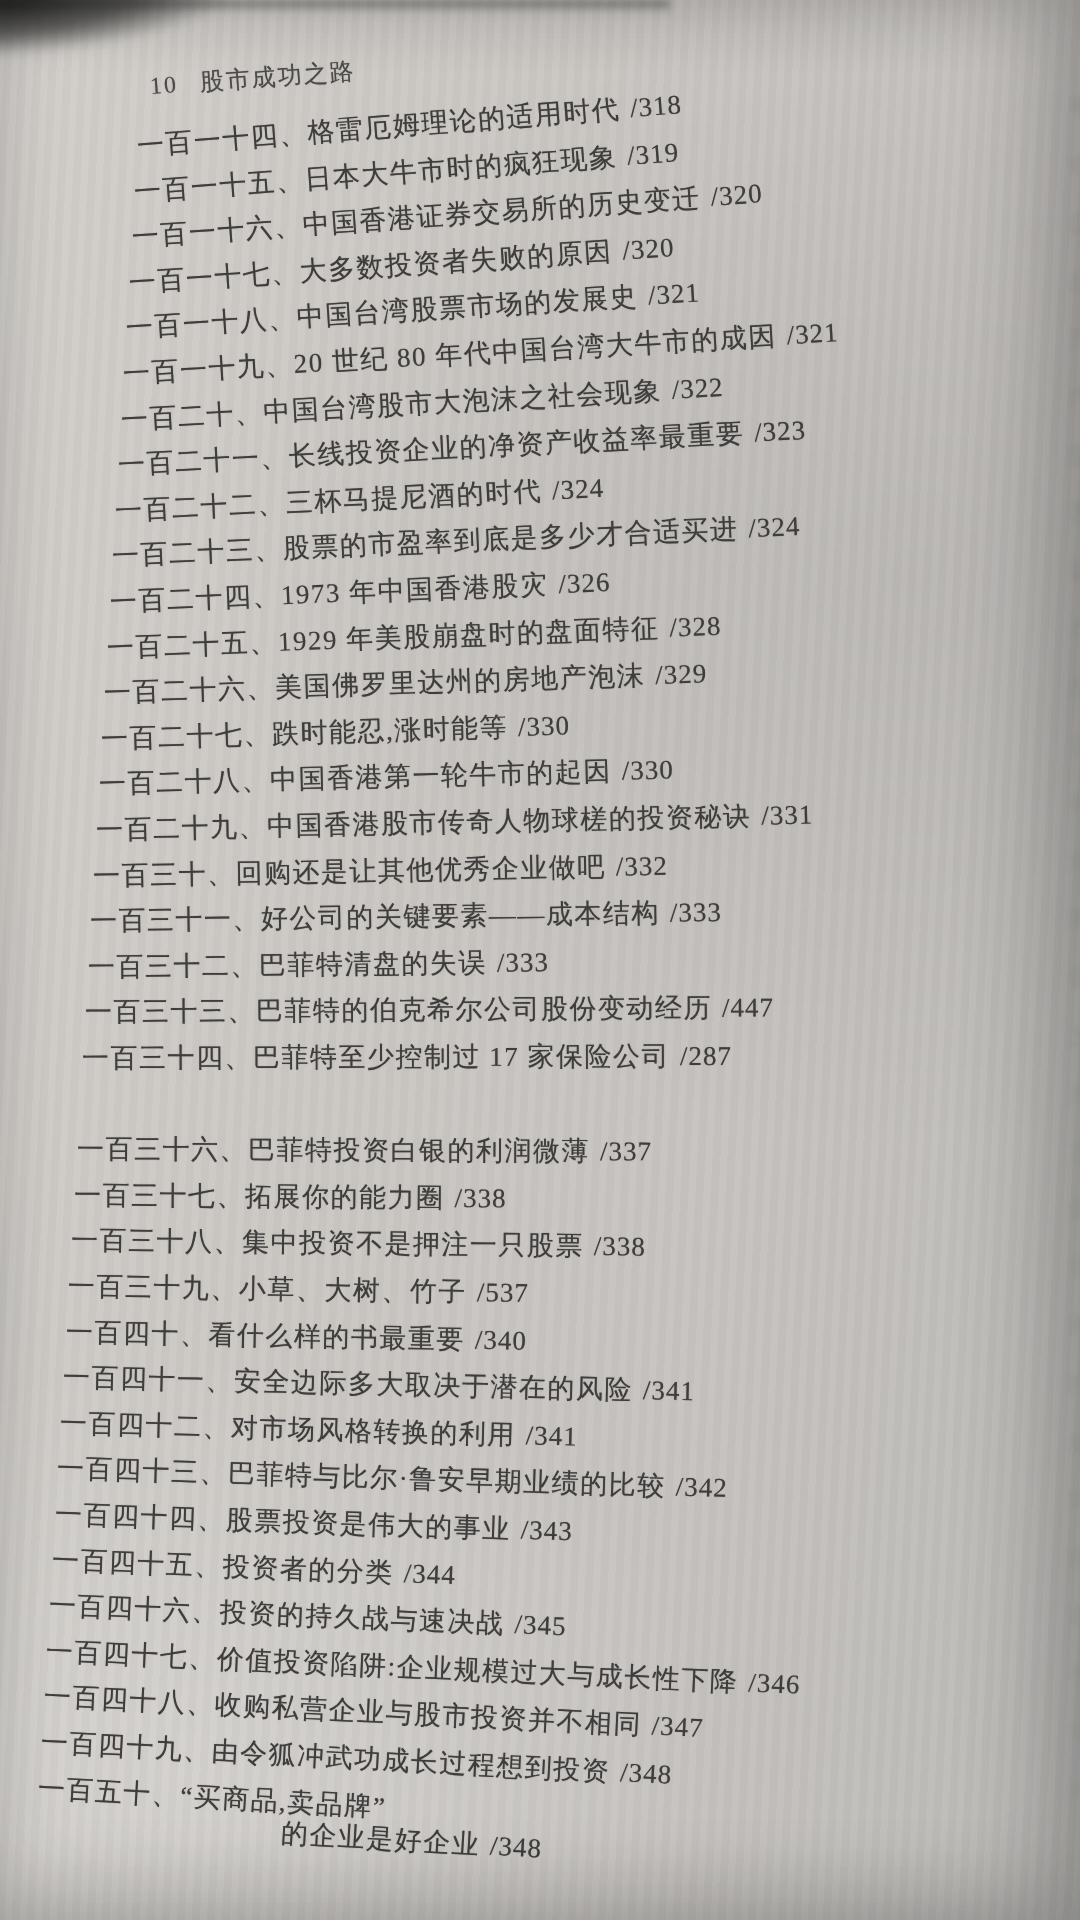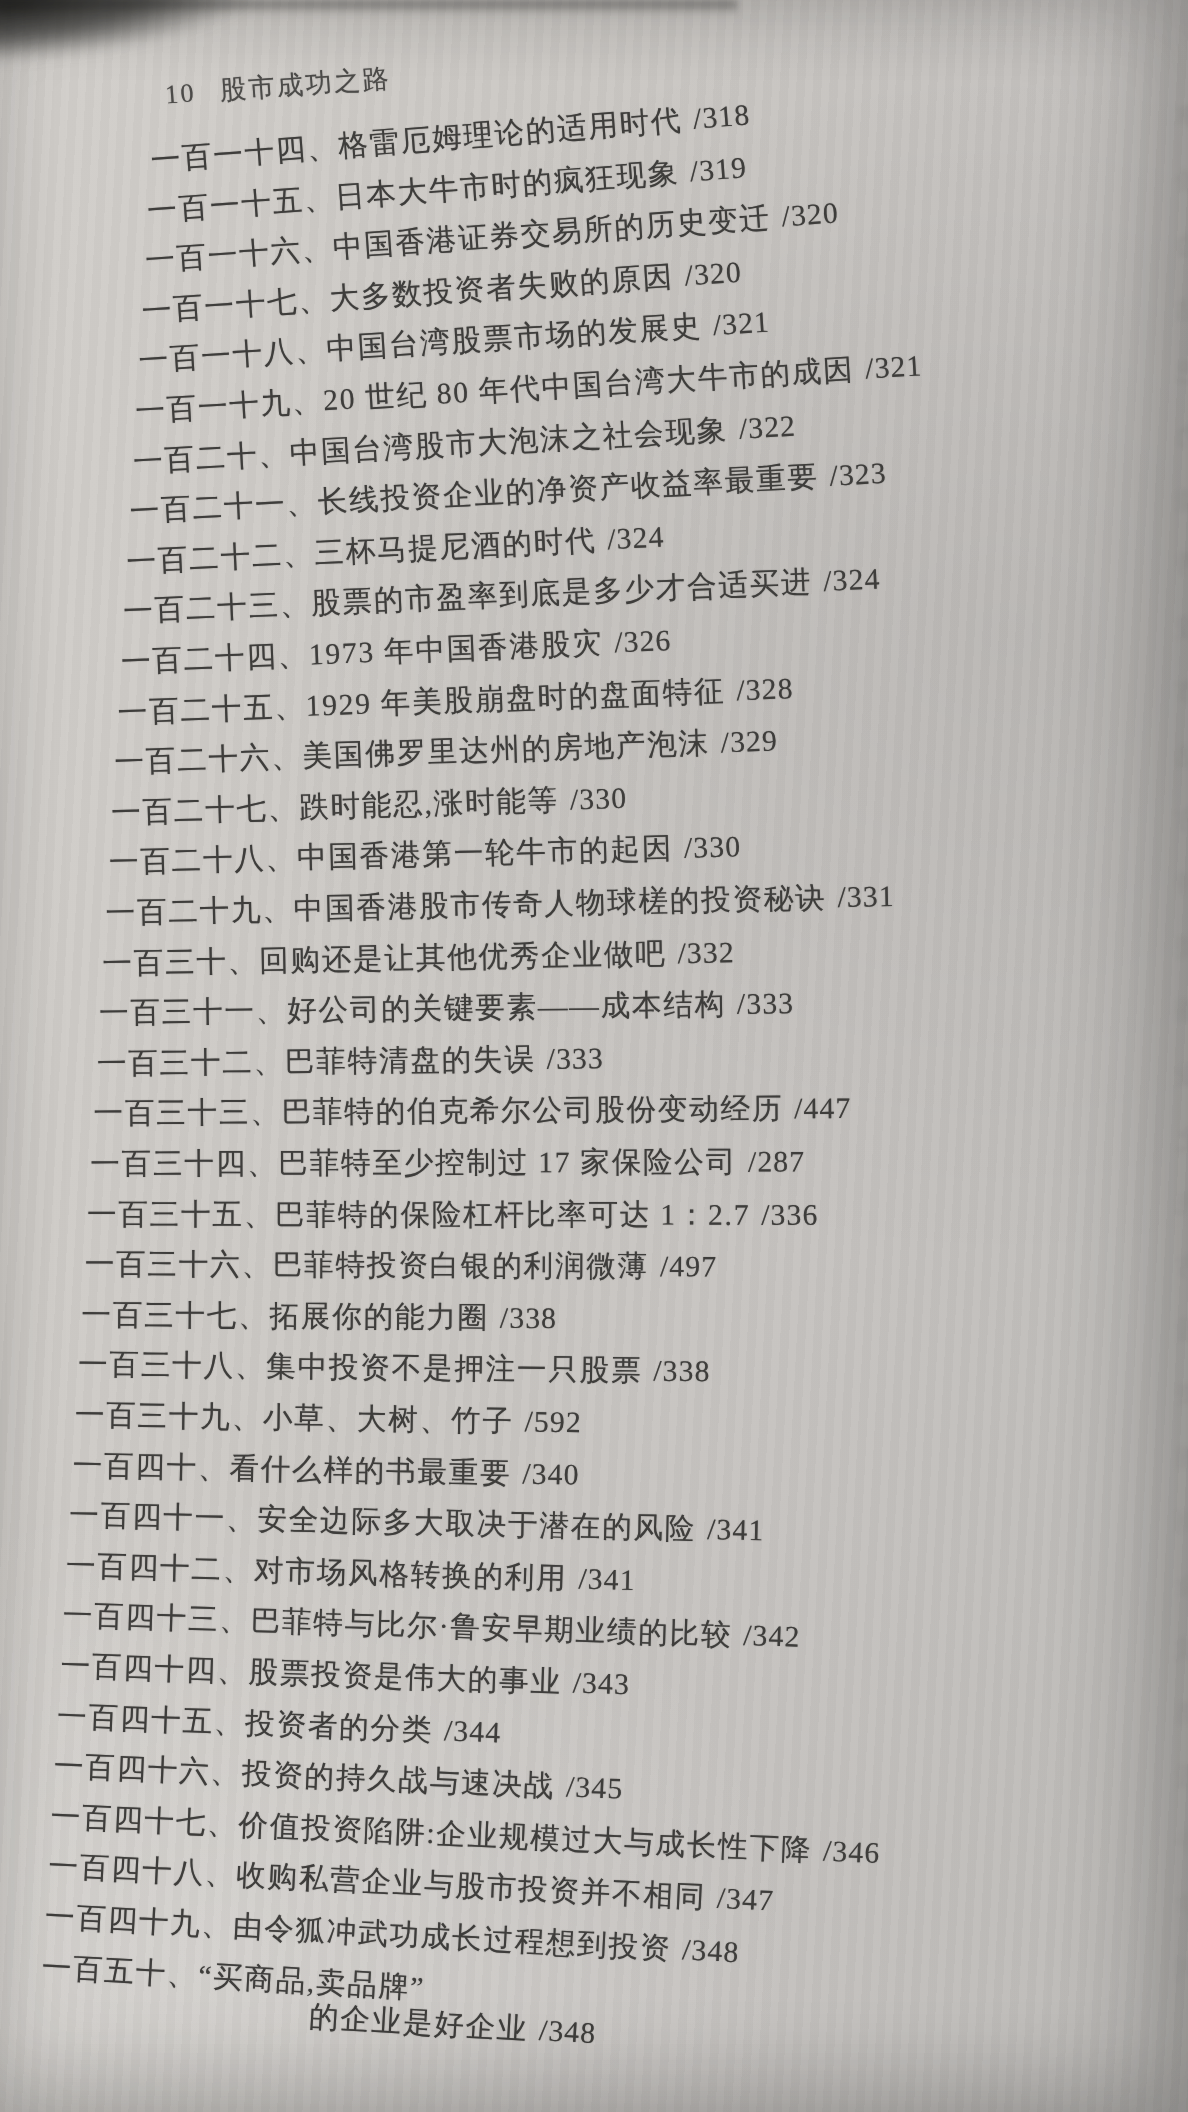--- a/index.html
+++ b/index.html
@@ -138,25 +138,24 @@
       <div class="toc-line" style="top: 629.6px; left: 106.75px; transform: rotate(-2.08deg);"><span>一百二十五、1929 年美股崩盘时的盘面特征</span><span class="pg">/328</span></div>
       <div class="toc-line" style="top: 675.2px; left: 104px; transform: rotate(-1.87deg);"><span>一百二十六、美国佛罗里达州的房地产泡沫</span><span class="pg">/329</span></div>
       <div class="toc-line" style="top: 720.8px; left: 101.25px; transform: rotate(-1.66deg);"><span>一百二十七、跌时能忍,涨时能等</span><span class="pg">/330</span></div>
       <div class="toc-line" style="top: 766.4px; left: 98.5px; transform: rotate(-1.45deg);"><span>一百二十八、中国香港第一轮牛市的起因</span><span class="pg">/330</span></div>
       <div class="toc-line" style="top: 812px; left: 95.75px; transform: rotate(-1.24deg);"><span>一百二十九、中国香港股市传奇人物球槎的投资秘诀</span><span class="pg">/331</span></div>
       <div class="toc-line" style="top: 857.6px; left: 93px; transform: rotate(-1.03deg);"><span>一百三十、回购还是让其他优秀企业做吧</span><span class="pg">/332</span></div>
       <div class="toc-line" style="top: 903.2px; left: 90.25px; transform: rotate(-0.82deg);"><span>一百三十一、好公司的关键要素——成本结构</span><span class="pg">/333</span></div>
       <div class="toc-line" style="top: 948.8px; left: 87.5px; transform: rotate(-0.61deg);"><span>一百三十二、巴菲特清盘的失误</span><span class="pg">/333</span></div>
       <div class="toc-line" style="top: 994.4px; left: 84.75px; transform: rotate(-0.39deg);"><span>一百三十三、巴菲特的伯克希尔公司股份变动经历</span><span class="pg">/447</span></div>
       <div class="toc-line" style="top: 1040px; left: 82px; transform: rotate(-0.18deg);"><span>一百三十四、巴菲特至少控制过 17 家保险公司</span><span class="pg">/287</span></div>
-      <div class="toc-line" style="top: 1085.6px; left: 79.25px; transform: rotate(0.03deg);"><span>一百三十五、巴菲特的保险杠杆比率可达 1：2.7</span><span class="pg">/336</span></div>
-      <div class="toc-line" style="top: 1131.2px; left: 76.5px; transform: rotate(0.24deg);"><span>一百三十六、巴菲特投资白银的利润微薄</span><span class="pg">/497</span></div>
+      <div class="toc-line" style="top: 1131.2px; left: 76.5px; transform: rotate(0.24deg);"><span>一百三十六、巴菲特投资白银的利润微薄</span><span class="pg">/337</span></div>
       <div class="toc-line" style="top: 1176.8px; left: 73.75px; transform: rotate(0.45deg);"><span>一百三十七、拓展你的能力圈</span><span class="pg">/338</span></div>
       <div class="toc-line" style="top: 1222.4px; left: 71px; transform: rotate(0.66deg);"><span>一百三十八、集中投资不是押注一只股票</span><span class="pg">/338</span></div>
-      <div class="toc-line" style="top: 1268px; left: 68.25px; transform: rotate(0.87deg);"><span>一百三十九、小草、大树、竹子</span><span class="pg">/592</span></div>
+      <div class="toc-line" style="top: 1268px; left: 68.25px; transform: rotate(0.87deg);"><span>一百三十九、小草、大树、竹子</span><span class="pg">/537</span></div>
       <div class="toc-line" style="top: 1313.6px; left: 65.5px; transform: rotate(1.08deg);"><span>一百四十、看什么样的书最重要</span><span class="pg">/340</span></div>
       <div class="toc-line" style="top: 1359.2px; left: 62.75px; transform: rotate(1.29deg);"><span>一百四十一、安全边际多大取决于潜在的风险</span><span class="pg">/341</span></div>
       <div class="toc-line" style="top: 1404.8px; left: 60px; transform: rotate(1.5deg);"><span>一百四十二、对市场风格转换的利用</span><span class="pg">/341</span></div>
       <div class="toc-line" style="top: 1450.4px; left: 57.25px; transform: rotate(1.71deg);"><span>一百四十三、巴菲特与比尔·鲁安早期业绩的比较</span><span class="pg">/342</span></div>
       <div class="toc-line" style="top: 1496px; left: 54.5px; transform: rotate(1.92deg);"><span>一百四十四、股票投资是伟大的事业</span><span class="pg">/343</span></div>
       <div class="toc-line" style="top: 1541.6px; left: 51.75px; transform: rotate(2.14deg);"><span>一百四十五、投资者的分类</span><span class="pg">/344</span></div>
       <div class="toc-line" style="top: 1587.2px; left: 49px; transform: rotate(2.35deg);"><span>一百四十六、投资的持久战与速决战</span><span class="pg">/345</span></div>
       <div class="toc-line" style="top: 1632.8px; left: 46.25px; transform: rotate(2.56deg);"><span>一百四十七、价值投资陷阱:企业规模过大与成长性下降</span><span class="pg">/346</span></div>
       <div class="toc-line" style="top: 1678.4px; left: 43.5px; transform: rotate(2.77deg);"><span>一百四十八、收购私营企业与股市投资并不相同</span><span class="pg">/347</span></div>
       <div class="toc-line" style="top: 1724px; left: 40.75px; transform: rotate(2.98deg);"><span>一百四十九、由令狐冲武功成长过程想到投资</span><span class="pg">/348</span></div>

